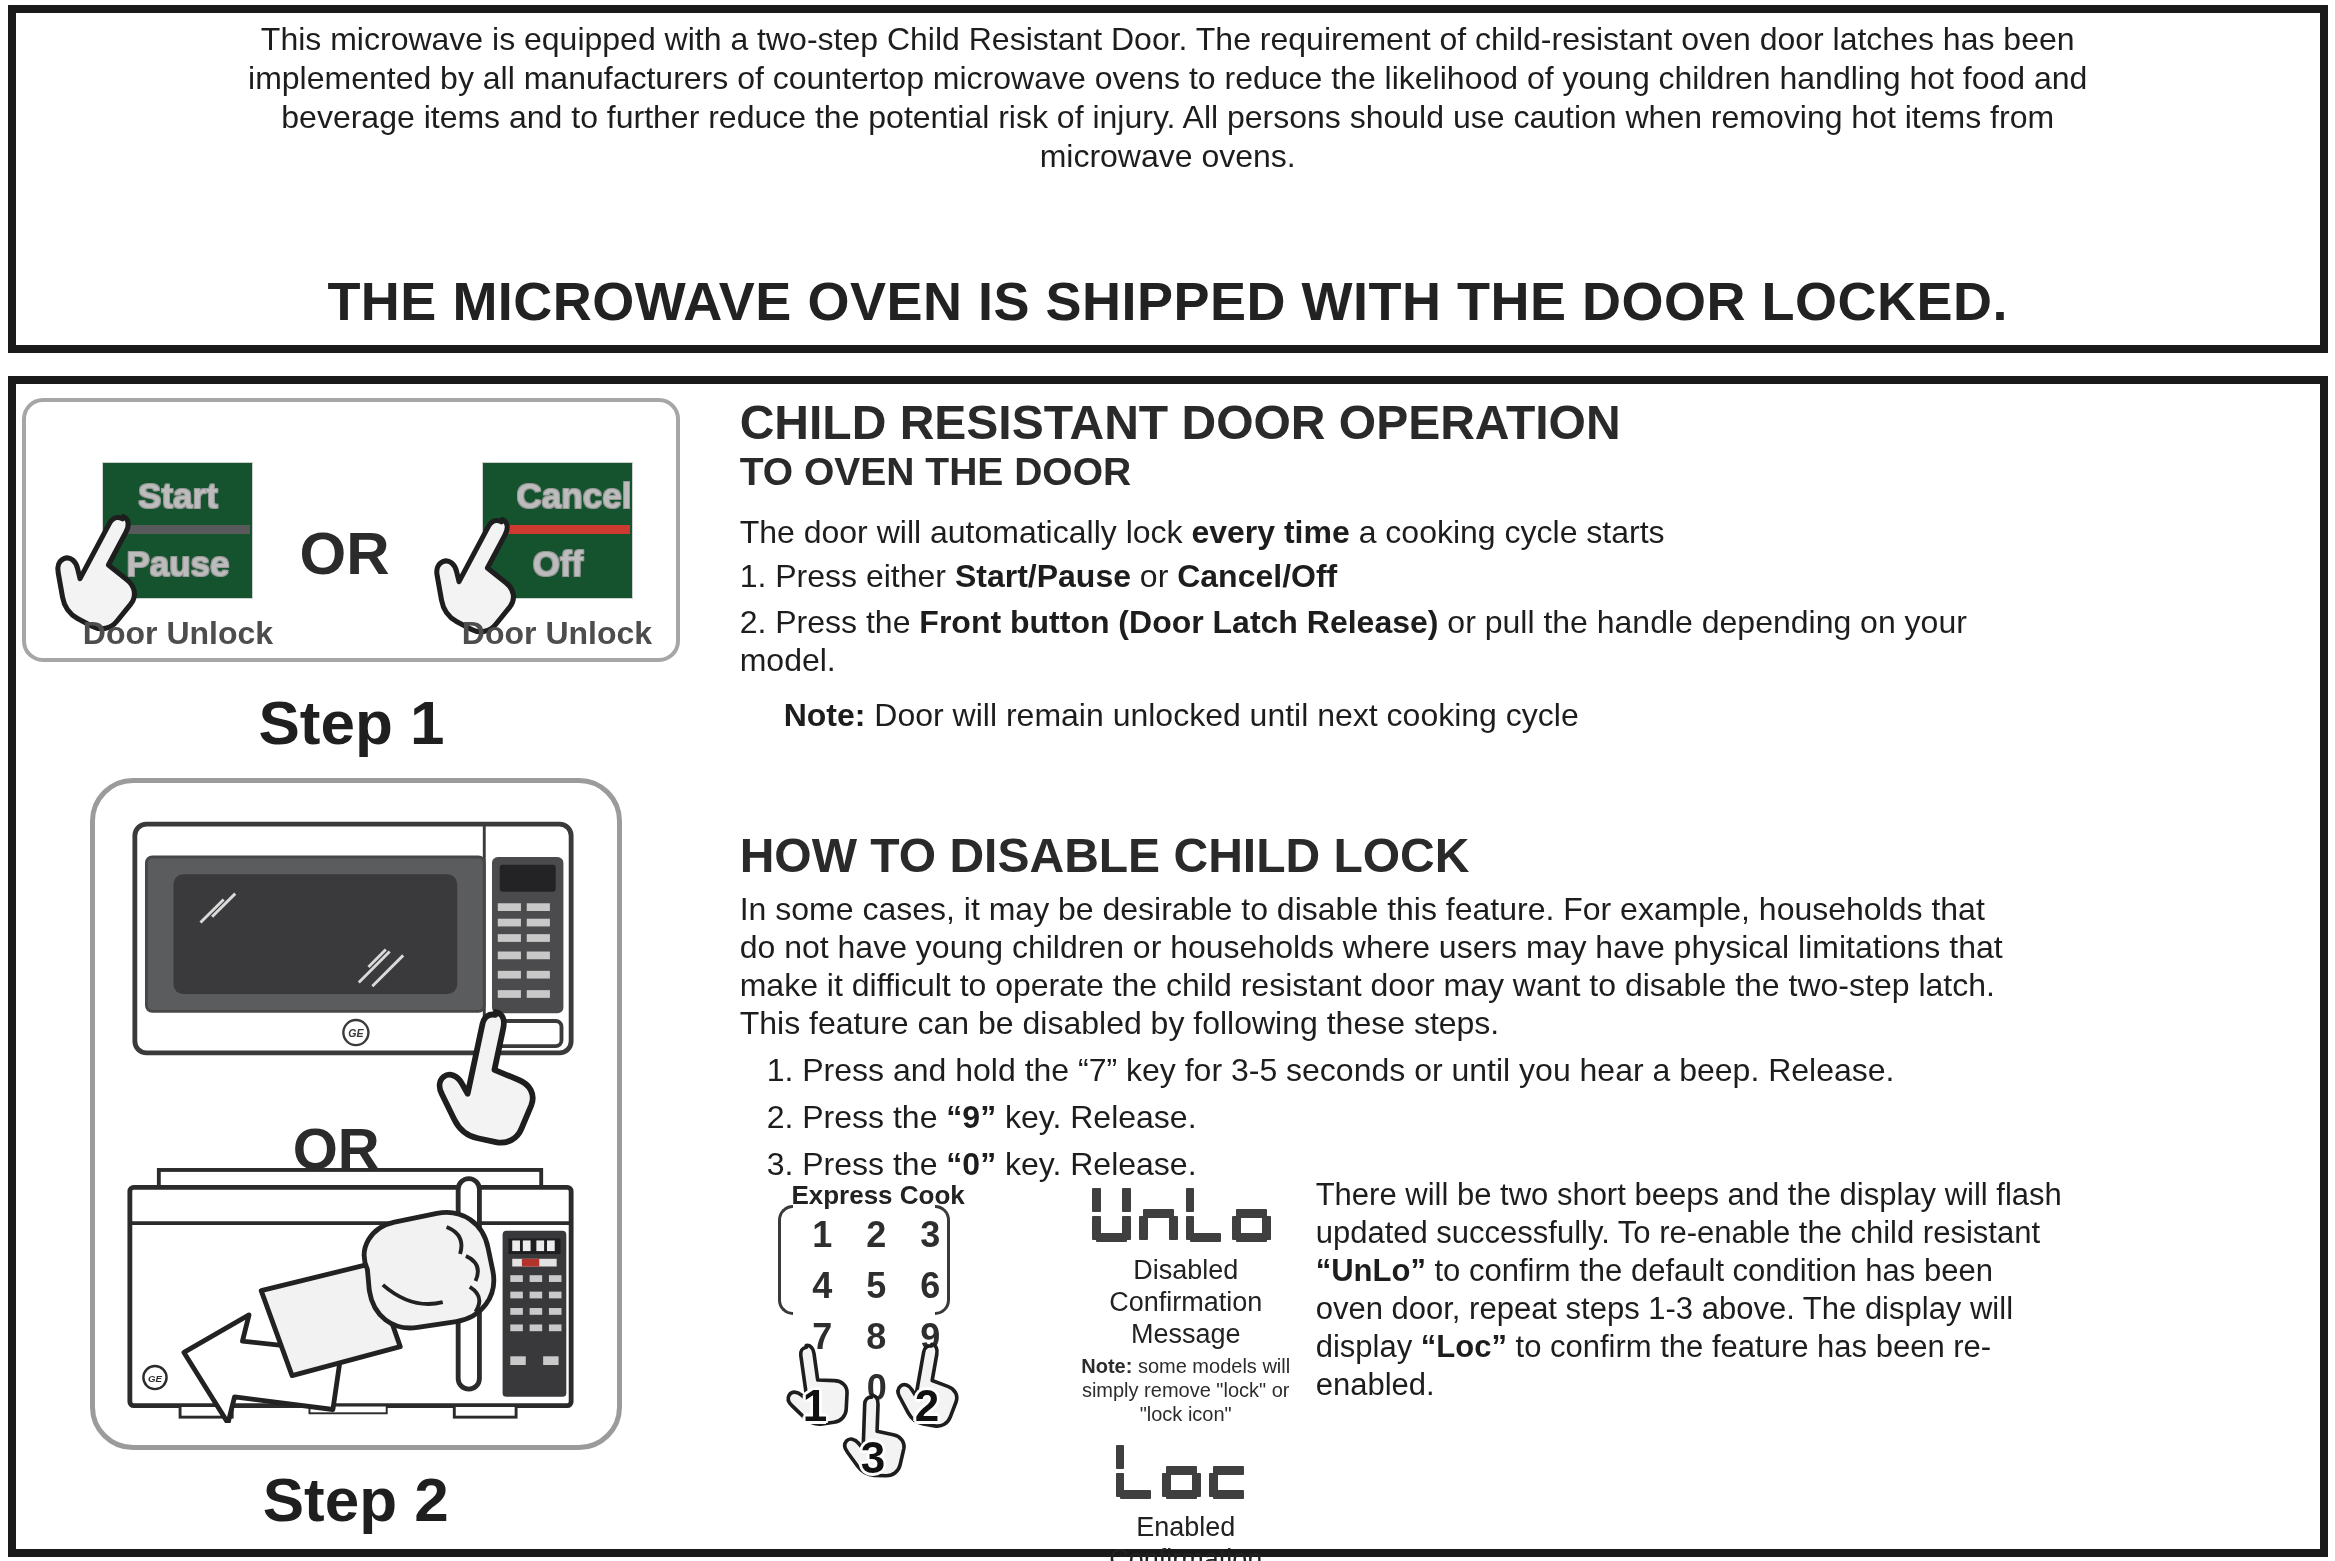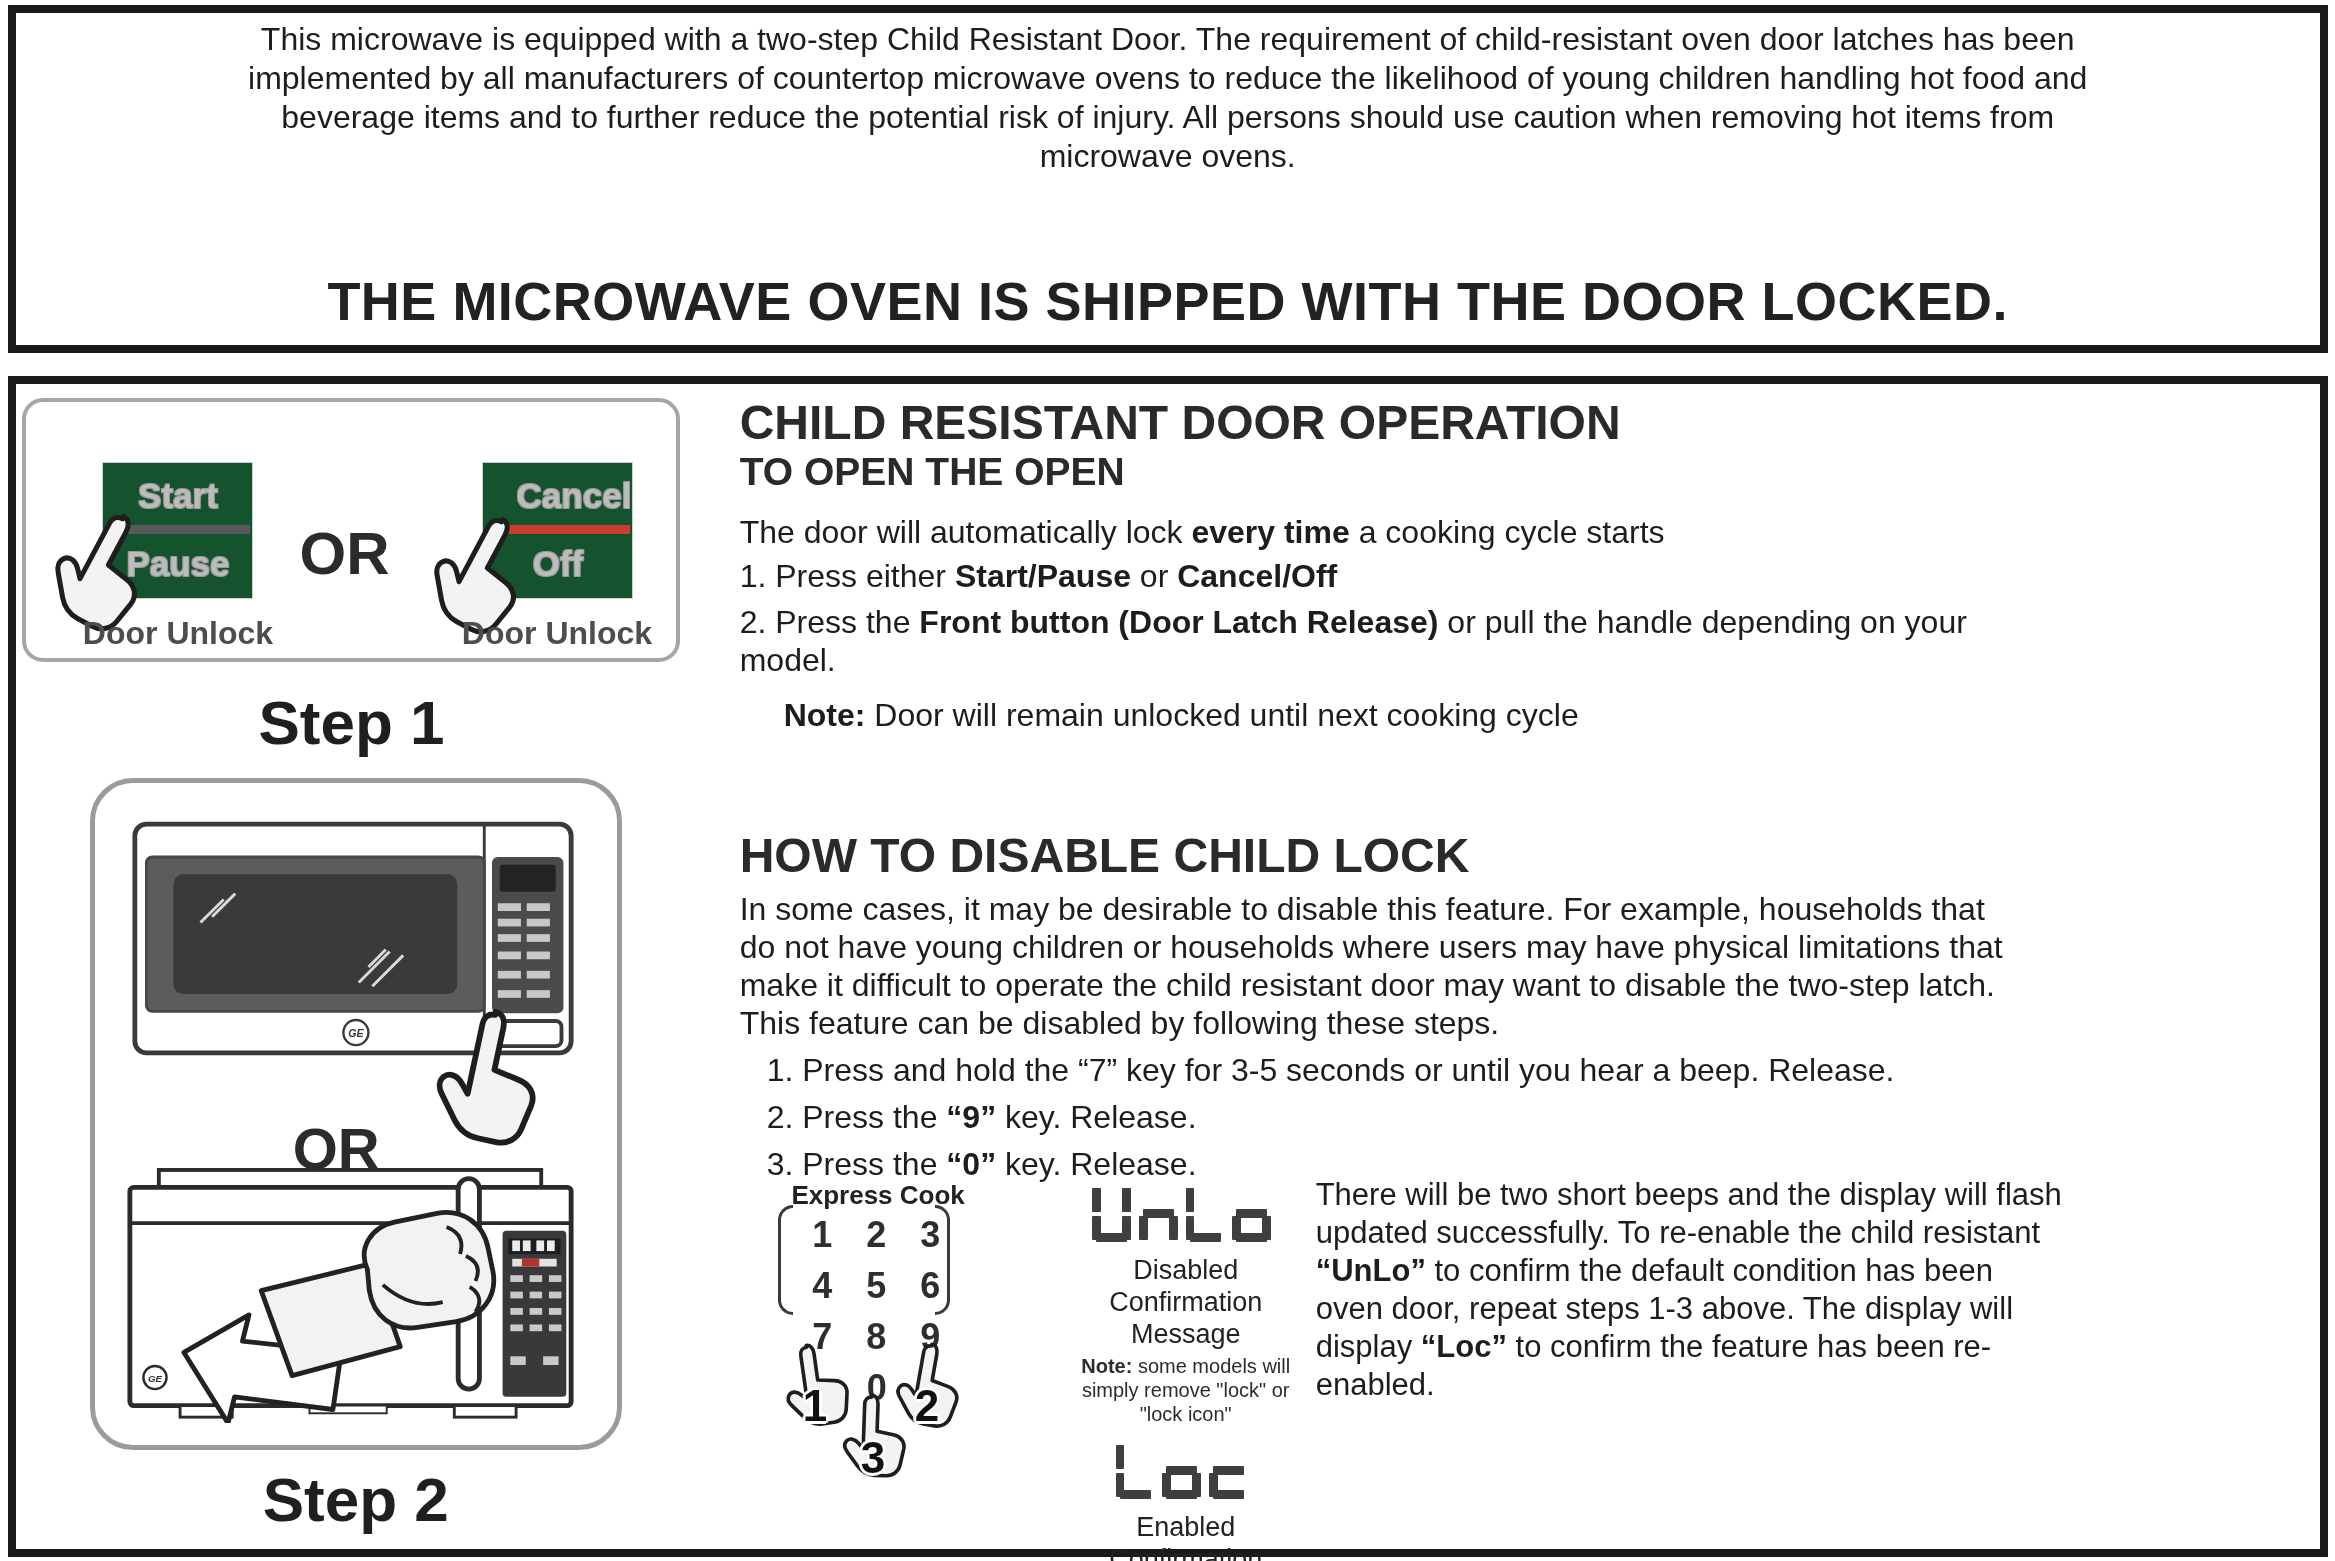--- a/index.html
+++ b/index.html
@@ -184,21 +184,21 @@
           <path d="M250,106 c-10,-22 4,-44 28,-49 l44,-9 c26,-5 48,10 53,36 l5,24 c5,26 -12,48 -38,52 l-40,6 c-26,4 -46,-12 -50,-38 z" fill="#f2f2f2" stroke="#222" stroke-width="5"></path>
           <path d="M332,62 q20,8 14,28 M352,92 q18,8 10,26 M356,124 q16,10 6,26" fill="none" stroke="#222" stroke-width="4"></path>
           <path d="M266,122 q30,26 62,18" fill="none" stroke="#222" stroke-width="4"></path>
         </g>
       </svg>
     </div>
     <div class="abs step-label center" style="left:74px;top:1080px;width:532px;">Step 2</div>
 
     <div class="abs rc1" style="left:724px;top:14px;width:1545px;">
       <div class="h1">CHILD RESISTANT DOOR OPERATION</div>
-      <div class="h2">TO OPEN THE OPEN</div>
+      <div class="h2">TO OVEN THE DOOR</div>
       <div class="body-t intro"><span>The door will automatically lock </span><b>every time</b><span> a cooking cycle starts</span></div>
       <div class="body-t li1"><span>1. Press either </span><b>Start/Pause</b><span> or </span><b>Cancel/Off</b></div>
       <div class="body-t li2"><span>2. Press the </span><b>Front button (Door Latch Release)</b><span> or pull the handle depending on your</span></div>
       <div class="body-t"><span>model.</span></div>
       <div class="body-t note"><b>Note:</b><span> Door will remain unlocked until next cooking cycle</span></div>
     </div>
 
     <div class="abs rc2" style="left:724px;top:447px;width:1545px;">
       <div class="h1">HOW TO DISABLE CHILD LOCK</div>
       <div class="body-t para prelines">In some cases, it may be desirable to disable this feature. For example, households that

